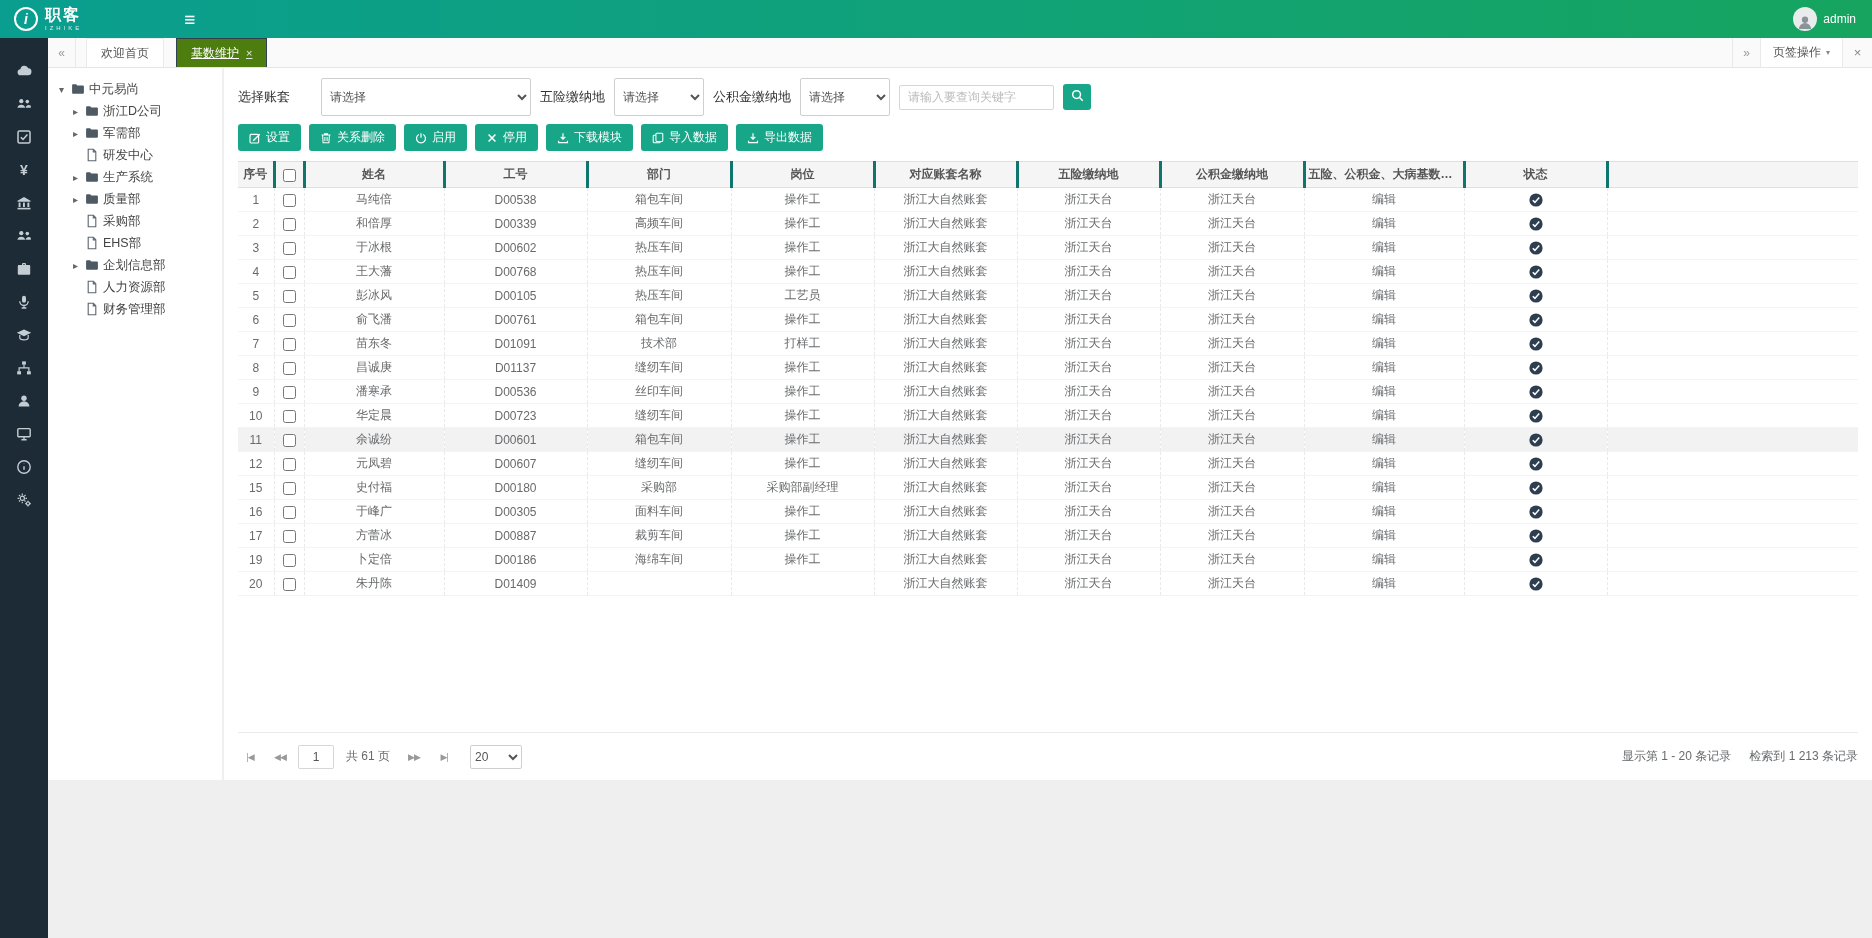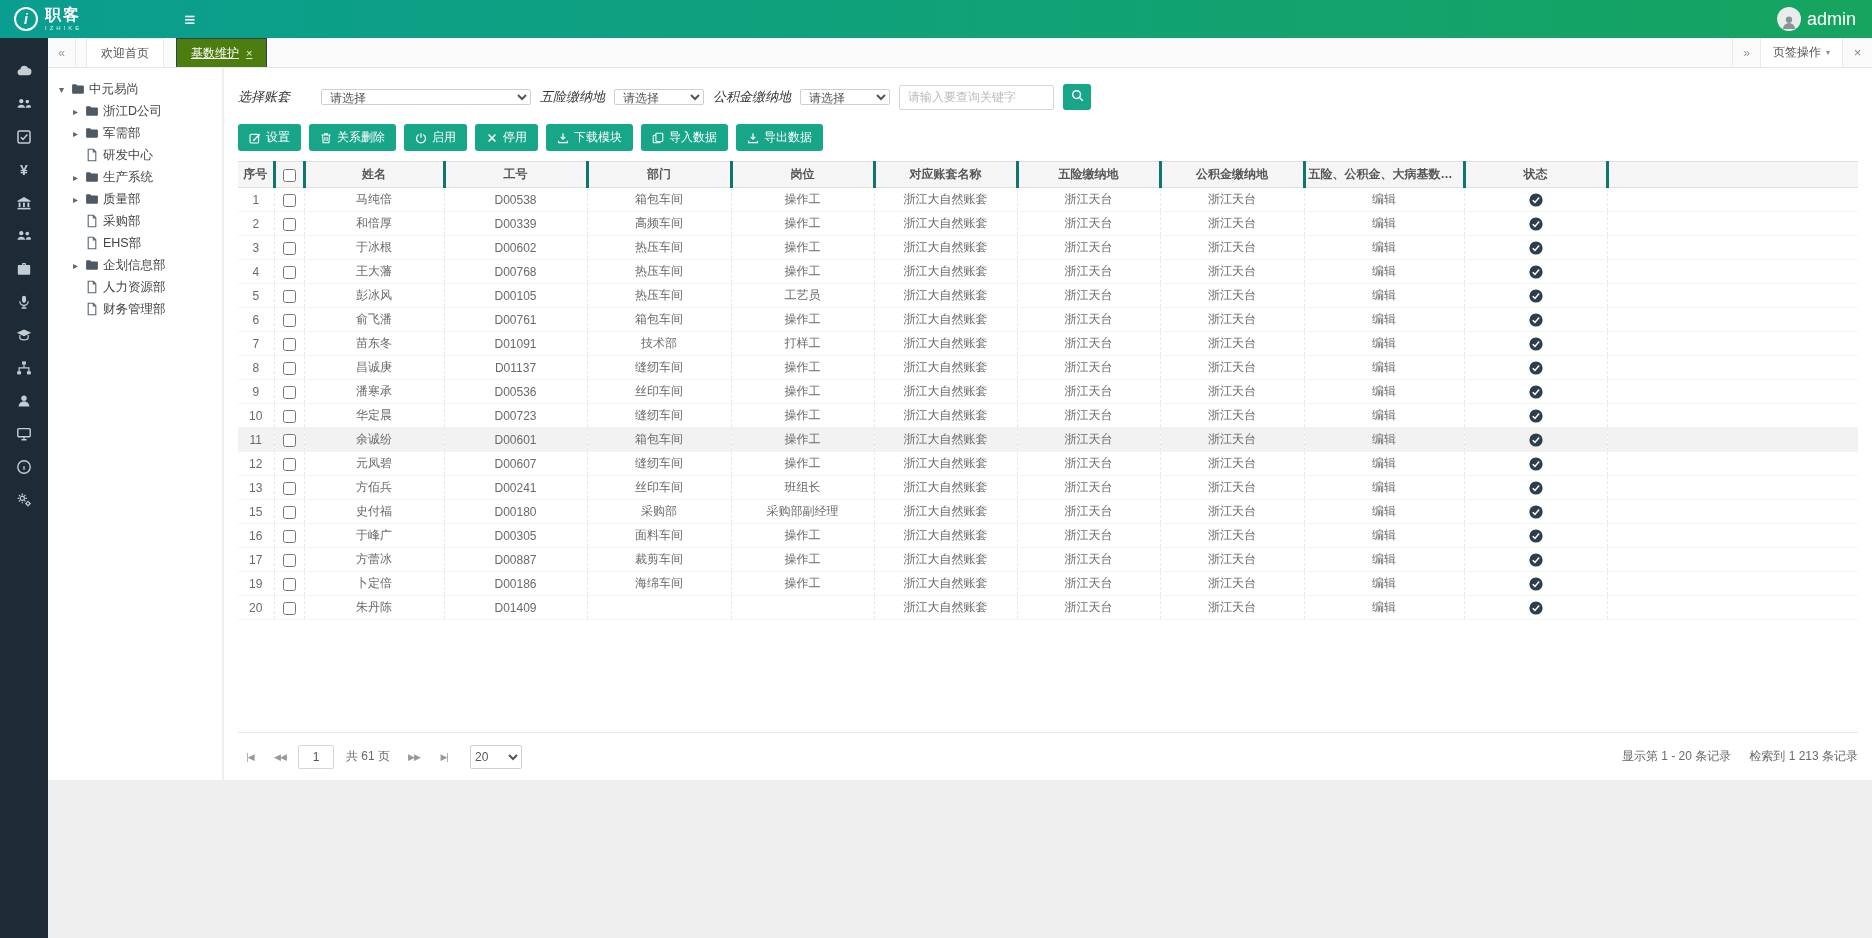--- a/index.html
+++ b/index.html
@@ -8,21 +8,21 @@
 
   
   .topbar { height:38px; background:linear-gradient(90deg,#0a9e90 0%,#11a276 55%,#16a45f 100%);
     display:flex; align-items:center; color:#fff; position:relative; }
   .logo { display:flex; align-items:center; gap:7px; padding:0 14px; }
   .logo-circle { width:24px; height:24px; border:2px solid #fff; border-radius:50%;
     display:flex; align-items:center; justify-content:center; font-weight:bold; font-style:italic; font-size:14px; }
   .brand b { font-size:16px; letter-spacing:2px; display:block; line-height:1; }
   .brand small { display:block; font-size:6px; letter-spacing:3px; opacity:.85; margin-top:2px; }
   .hamburger { margin-left:88px; font-size:19px; cursor:pointer; line-height:1; }
-  .user { margin-left:auto; display:flex; align-items:center; gap:6px; padding-right:16px; font-size:18px; }
+  .user { margin-left:auto; display:flex; align-items:center; gap:6px; padding-right:16px; font-size:12px; }
   .avatar { width:24px; height:24px; border-radius:50%; background:#e9eceb; overflow:hidden;
     display:flex; align-items:flex-end; justify-content:center; }
   .avatar svg { width:18px; height:18px; }
 
   
   .app-row { display:flex; height:900px; }
   .icon-sidebar { width:48px; background:#1d2b36; display:flex; flex-direction:column;
     align-items:center; padding-top:16px; flex-shrink:0; }
   .side-icon { height:33px; width:100%; display:flex; align-items:center; justify-content:center;
     color:#c5cdd4; cursor:pointer; }
@@ -56,23 +56,23 @@
   .ticon { width:14px; height:14px; display:inline-flex; flex-shrink:0; }
   .ticon svg { width:14px; height:14px; }
   .tree-children { padding-left:14px; }
 
   .main-panel { flex:1; background:#fff; height:712px; margin-left:2px;
     padding:12px 14px 0; display:flex; flex-direction:column; min-width:0; }
 
   
   .filter-row { display:flex; align-items:center; gap:9px; height:30px; font-size:13px;
     color:#333; margin:2px 0 12px; }
-  .flabel { white-space:nowrap;font-style:italic; }
+  .flabel { white-space:nowrap; }
   .flabel.first { margin-right:22px; }
-  select.sel { height:16px; border:1px solid #cfcfcf; border-radius:2px; font-size:12px;
+  select.sel { height:38px; border:1px solid #cfcfcf; border-radius:2px; font-size:12px;
     color:#555; background:#fff; padding:0 4px; }
   select.account { width:210px; }
   select.small { width:90px; }
   .search-input { width:155px; height:25px; border:1px solid #d6d6d6; border-radius:2px;
     padding:0 8px; font-size:12px; color:#666; }
   .search-input::placeholder { color:#bbb; }
   .search-btn { width:28px; height:26px; background:#18a689; border:none; border-radius:3px;
     color:#fff; display:flex; align-items:center; justify-content:center; cursor:pointer; }
   .search-btn svg { width:13px; height:13px; }
 
@@ -682,37 +682,20 @@
                 <td>浙江天台</td>
                 <td>浙江天台</td>
                 <td><span class="edit-link">编辑</span></td>
                 <td class="check-cell"><span><svg viewBox="0 0 14 14">
                       <circle cx="7" cy="7" r="6.6" fill="#2d3e50"></circle>
                       <path d="M3.8 7.3l2.1 2.1 4.3-4.8" fill="none" stroke="#fff" stroke-width="1.5"></path>
                     </svg></span></td>
                 <td></td>
               </tr>
               <tr>
-                <td>13</td>
-                <td><input type="checkbox" style=""></td>
-                <td>方佰兵</td>
-                <td>D00241</td>
-                <td>丝印车间</td>
-                <td>班组长</td>
-                <td>浙江大自然账套</td>
-                <td>浙江天台</td>
-                <td>浙江天台</td>
-                <td><span class="edit-link">编辑</span></td>
-                <td class="check-cell"><span><svg viewBox="0 0 14 14">
-                      <circle cx="7" cy="7" r="6.6" fill="#2d3e50"></circle>
-                      <path d="M3.8 7.3l2.1 2.1 4.3-4.8" fill="none" stroke="#fff" stroke-width="1.5"></path>
-                    </svg></span></td>
-                <td></td>
-              </tr>
-              <tr>
                 <td>15</td>
                 <td><input type="checkbox" style=""></td>
                 <td>史付福</td>
                 <td>D00180</td>
                 <td>采购部</td>
                 <td>采购部副经理</td>
                 <td>浙江大自然账套</td>
                 <td>浙江天台</td>
                 <td>浙江天台</td>
                 <td><span class="edit-link">编辑</span></td>

